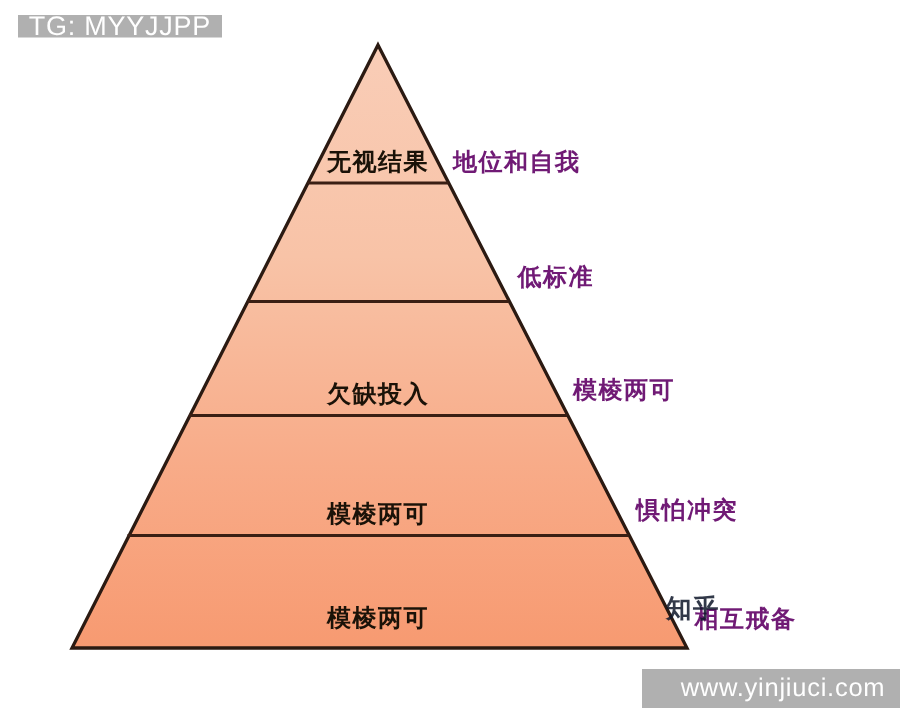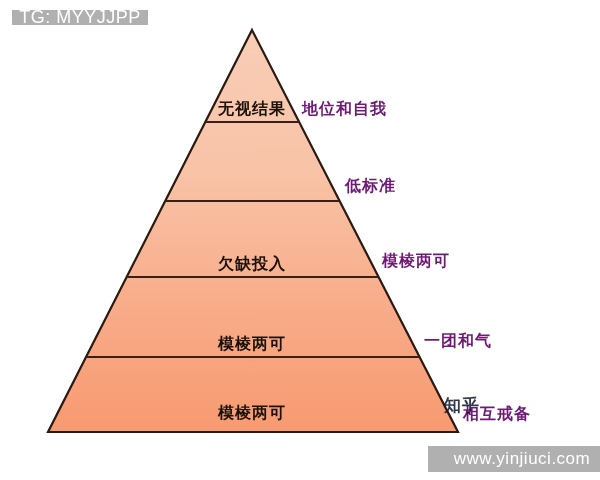--- a/index.html
+++ b/index.html
@@ -118,21 +118,21 @@
   </svg>
 
   <div class="tier-label" style="left:152px; top:101px; width:200px;">无视结果</div>
   <div class="tier-label" style="left:152px; top:256px; width:200px;">欠缺投入</div>
   <div class="tier-label" style="left:152px; top:336px; width:200px;">模棱两可</div>
   <div class="tier-label" style="left:152px; top:405px; width:200px;">模棱两可</div>
 
   <div class="side-label" style="left:302px; top:101px;">地位和自我</div>
   <div class="side-label" style="left:345px; top:178px;">低标准</div>
   <div class="side-label" style="left:382px; top:253px;">模棱两可</div>
-  <div class="side-label" style="left:424px; top:333px;">一团和气</div>
+  <div class="side-label" style="left:424px; top:333px;">惧怕冲突</div>
   <div class="side-label" style="left:463px; top:406px;">相互戒备</div>
 
   <div id="wm-zhihu">知乎</div>
 
   <div id="wm-top" class="wm-band">TG: MYYJJPP</div>
 
   <div id="wm-bottom" class="wm-band">www.yinjiuci.com</div>
 
 </div>
 

